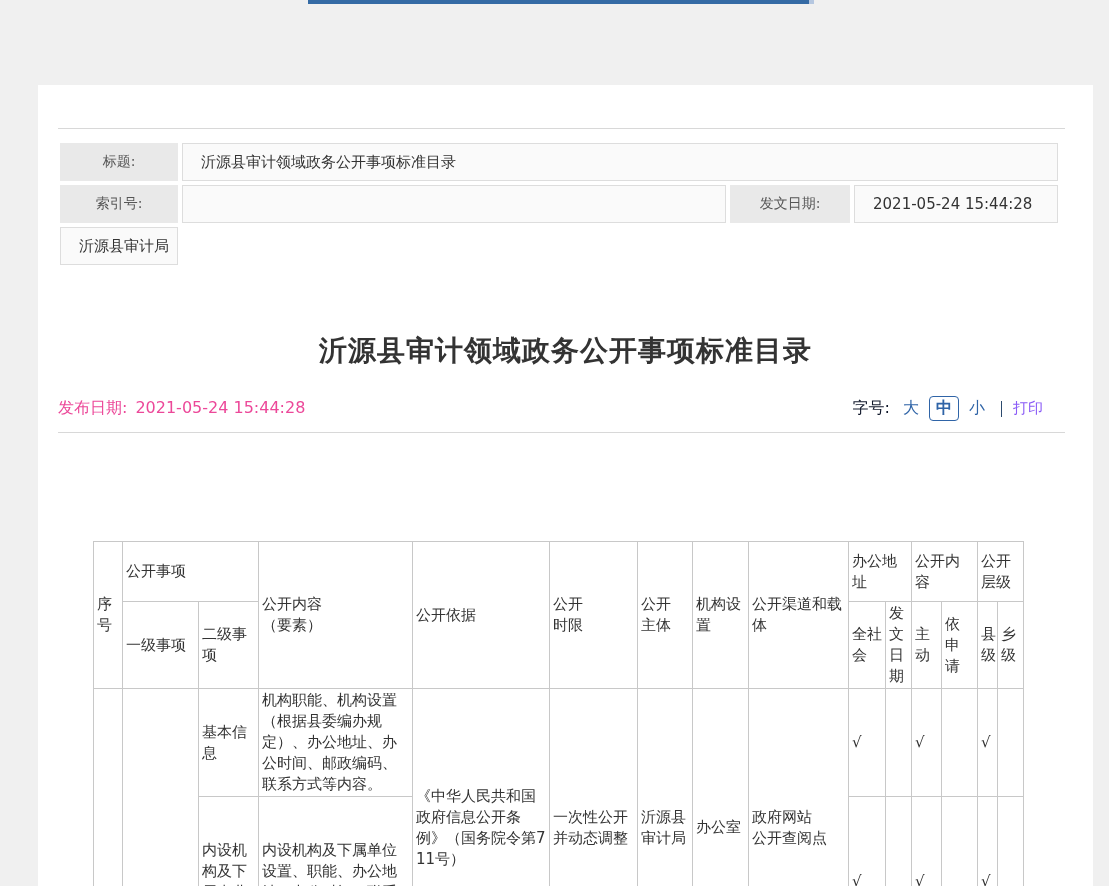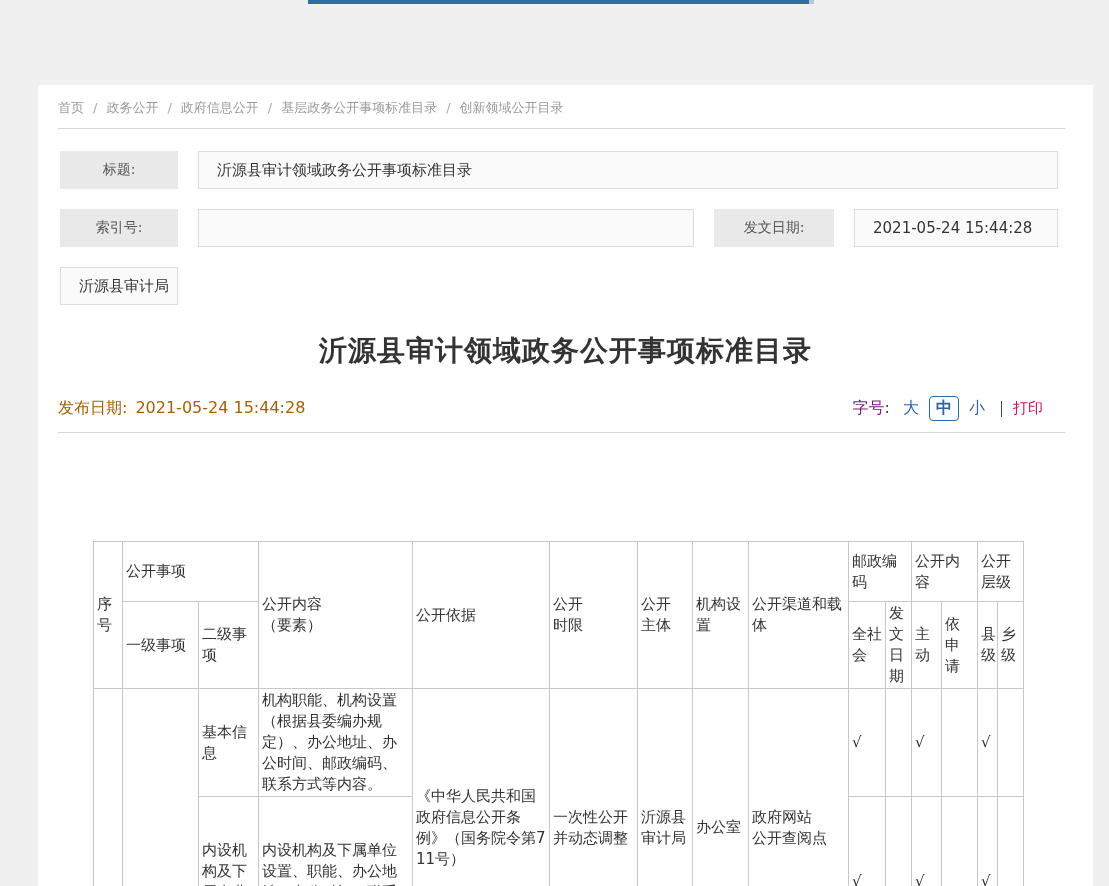--- a/index.html
+++ b/index.html
@@ -24,49 +24,49 @@
   .breadcrumb a { color: #9a9a9a; text-decoration: none; cursor: pointer; }
   .breadcrumb .sep { margin: 0 9px; color: #a8a8a8; }
   .divider { position: absolute; left: 20px; right: 28px; border-top: 1px solid #d8d8d8; }
   .divider-1 { top: 43px; }
   .divider-2 { top: 347px; }
 
   
   .meta-table {
     position: absolute; left: 22px; top: 58px; width: 998px;
     display: grid; grid-template-columns: 118px 1fr 120px 204px;
-    grid-auto-rows: 38px; gap: 20px; margin-top: 8px;
+    grid-auto-rows: 38px; gap: 4px;
   }
   .m-label {
     background: #e9e9e9; color: #555; font-size: 14px;
     display: flex; align-items: center; justify-content: center;
   }
   .m-value {
     background: #fafafa; border: 1px solid #ddd; color: #333; font-size: 15px;
     display: flex; align-items: center; padding-left: 18px;
   }
   .m-span3 { grid-column: 2 / 5; }
 
   
   .article-title {
     position: absolute; left: 0; top: 248px; width: 100%;
     text-align: center; font-size: 28px; font-weight: bold; color: #333;
     letter-spacing: 1px; line-height: 36px;
   }
 
   
   .pub-row { position: absolute; left: 20px; right: 50px; top: 311px; height: 26px; font-size: 16px; }
-  .pub-date { position: absolute; left: 0; top: 2px; color: #a16207; }
+  .pub-date { position: absolute; left: 0; top: 2px; color: #ec4899; }
   .pub-date .val { margin-left: 8px; }
   .tools { position: absolute; right: 0; top: 0; display: flex; align-items: center; color: #555; }
-  .fs-label { margin-right: 8px; color: #701a75; }
+  .fs-label { margin-right: 8px; color: #0f172a; }
   .fs-opt { color: #2f64a7; text-decoration: none; cursor: pointer; margin: 0 5px; }
   .fs-active { border: 1px solid #2f64a7; border-radius: 4px; padding: 1px 6px; font-weight: bold; }
   .tool-sep { width: 1px; height: 16px; background: #2c4a6e; margin: 0 11px; }
-  .print { color: #be185d; text-decoration: none; cursor: pointer; font-size: 15px; }
+  .print { color: #8b5cf6; text-decoration: none; cursor: pointer; font-size: 15px; }
 
   
   table.catalog {
     position: absolute; left: 55px; top: 456px; width: 930px;
     border-collapse: collapse; table-layout: fixed;
     font-size: 15px; color: #333;
   }
   table.catalog th, table.catalog td {
     border: 1px solid #c8c8c8; font-weight: 400;
     vertical-align: middle; text-align: left;
@@ -81,23 +81,20 @@
 </head>
 <body>
 
 <div class="viewport">
 
   <div class="topbar"></div>
   <div class="topbar-tip"></div>
 
   <div class="card">
 
-    <div class="breadcrumb">
-      <a>首页</a><span class="sep">/</span><a>政务公开</a><span class="sep">/</span><a>政府信息公开</a><span class="sep">/</span><a>基层政务公开事项标准目录</a><span class="sep">/</span><a>创新领域公开目录</a>
-    </div>
 
     <div class="divider divider-1"></div>
 
     <div class="meta-table">
       <div class="m-label">标题:</div>
       <div class="m-value m-span3">沂源县审计领域政务公开事项标准目录</div>
 
       <div class="m-label">索引号:</div>
       <div class="m-value"></div>
 
@@ -148,21 +145,21 @@
         <th colspan="2">公开事项</th>
         <th rowspan="2">公开内容
 （要素）</th>
         <th rowspan="2">公开依据</th>
         <th rowspan="2">公开
 时限</th>
         <th rowspan="2">公开
 主体</th>
         <th rowspan="2">机构设置</th>
         <th rowspan="2">公开渠道和载体</th>
-        <th colspan="2">邮政编码</th>
+        <th colspan="2">办公地址</th>
         <th colspan="2">公开内容</th>
         <th colspan="2">公开层级</th>
       </tr>
       <tr class="h2">
         <th>一级事项</th>
         <th>二级事项</th>
         <th>全社会</th>
         <th>发文日期</th>
         <th>主动</th>
         <th>依申请</th>

